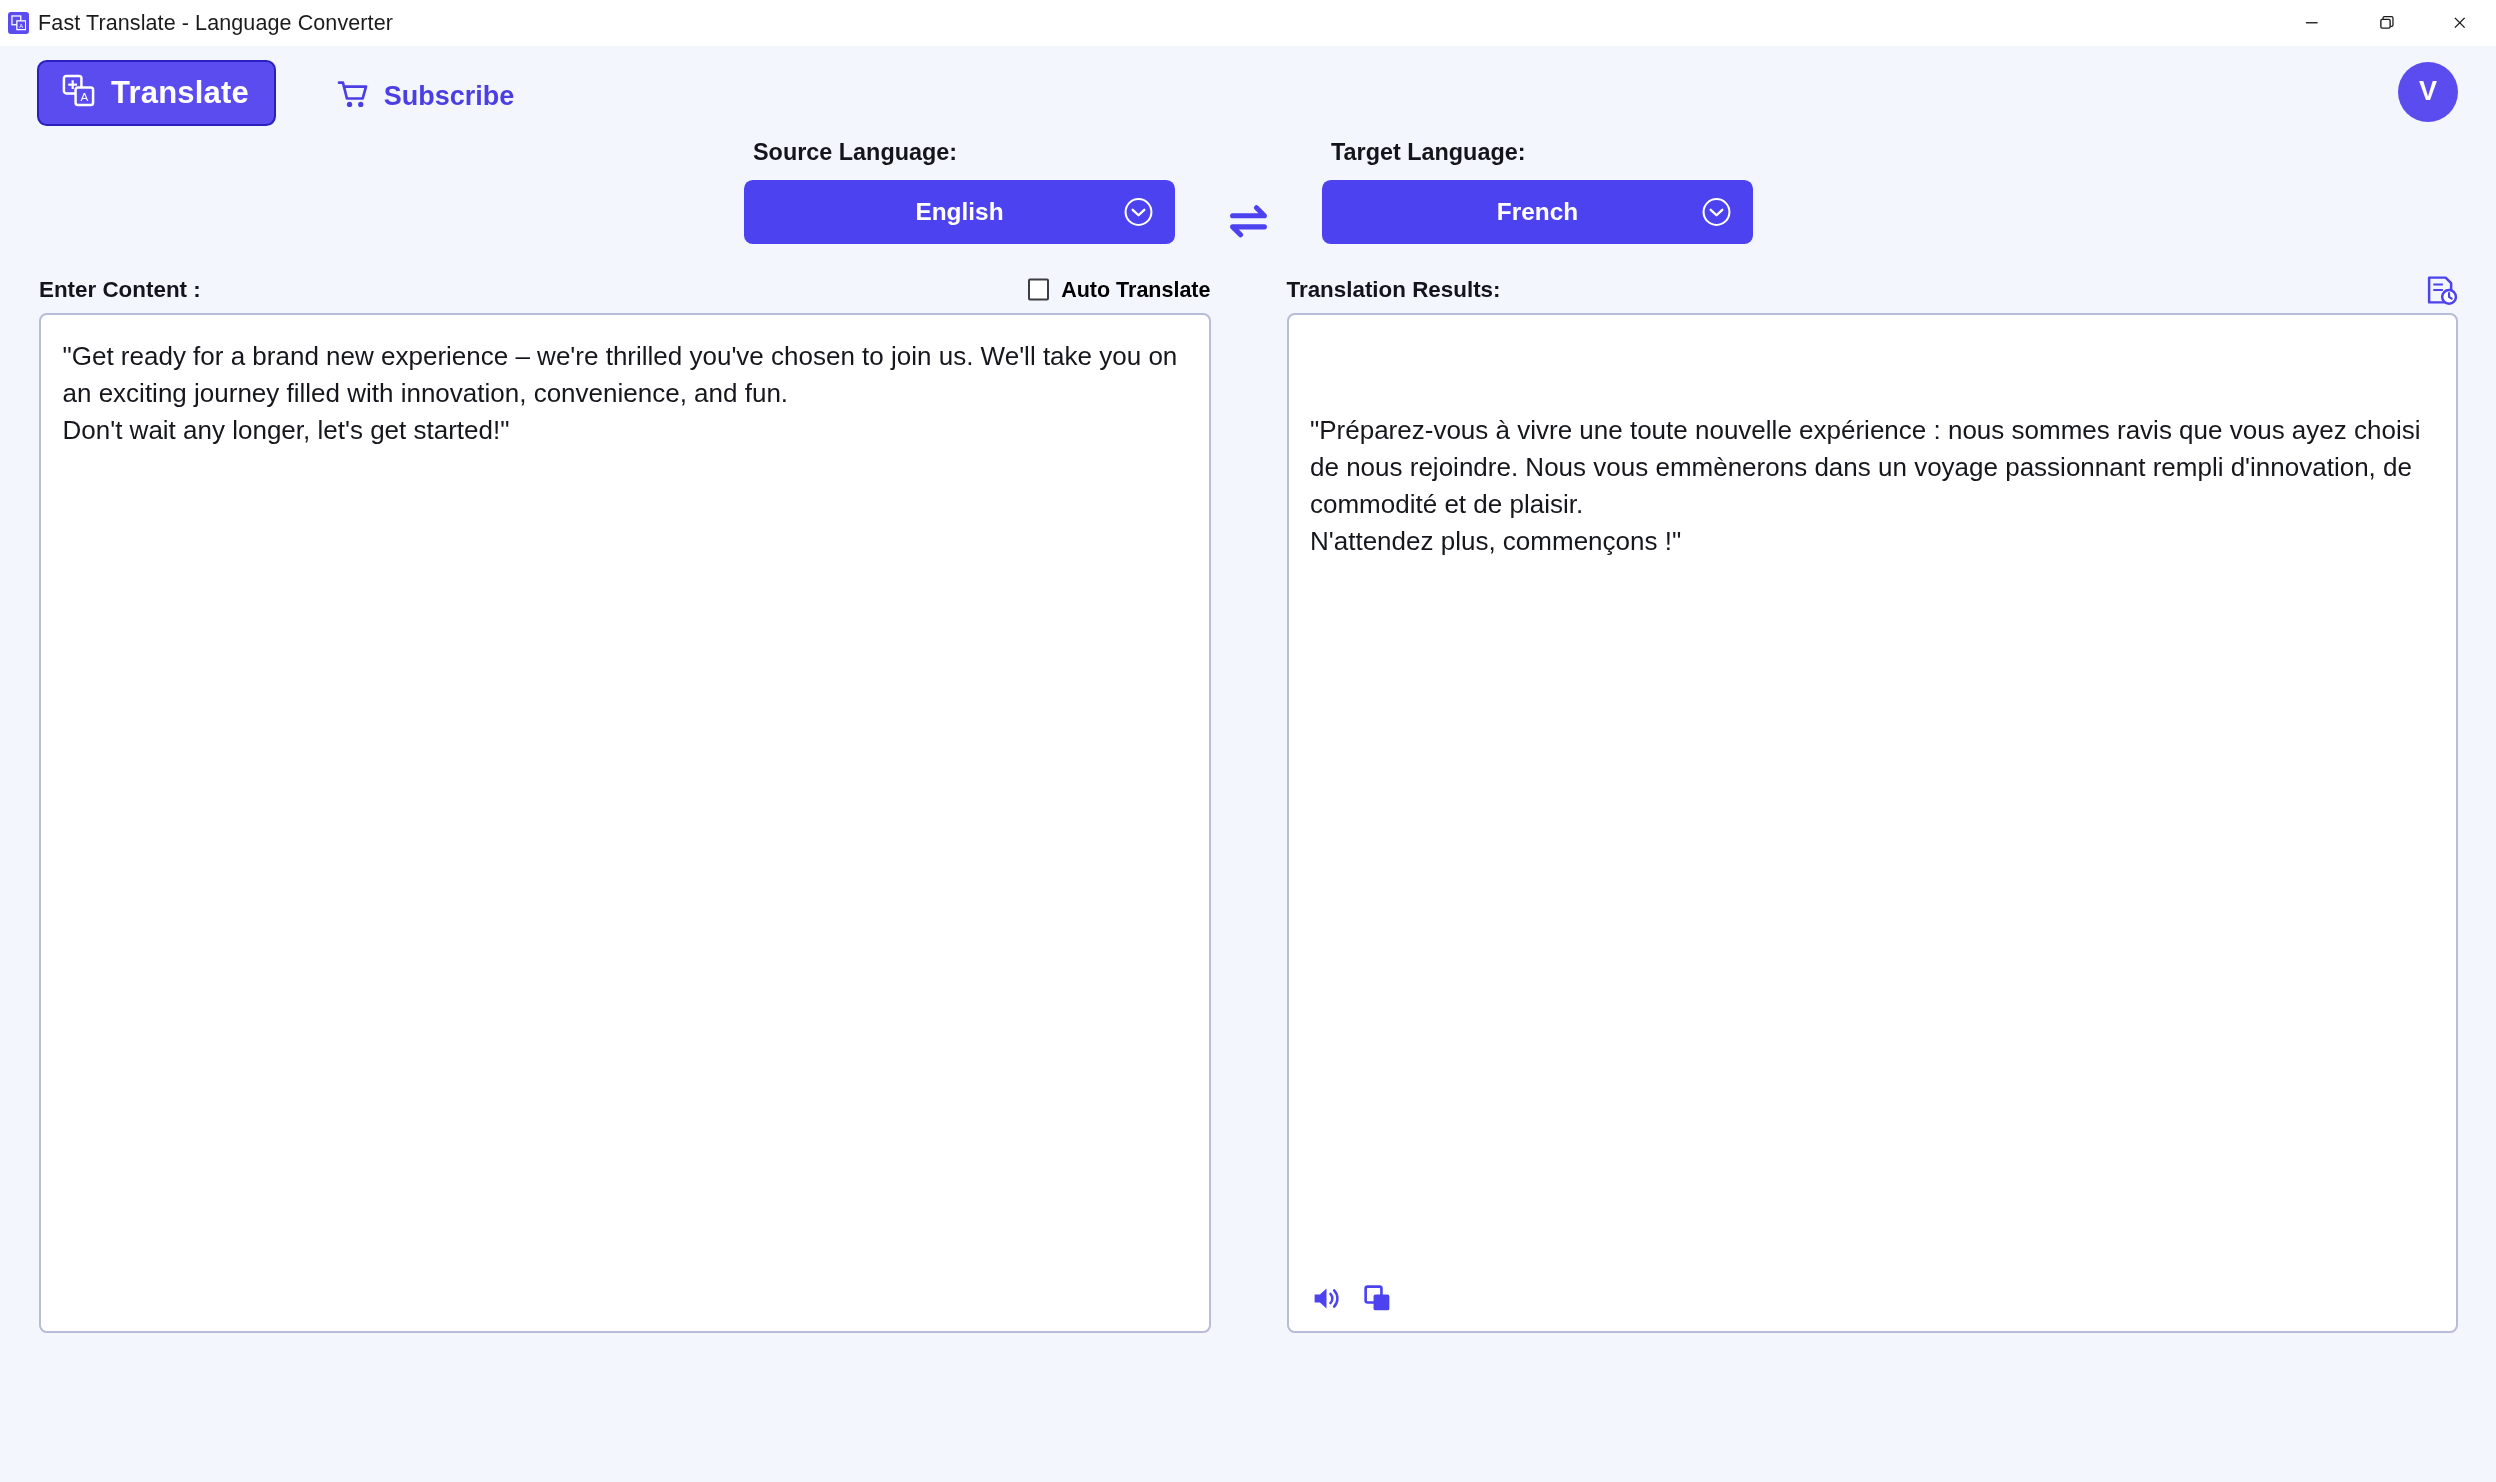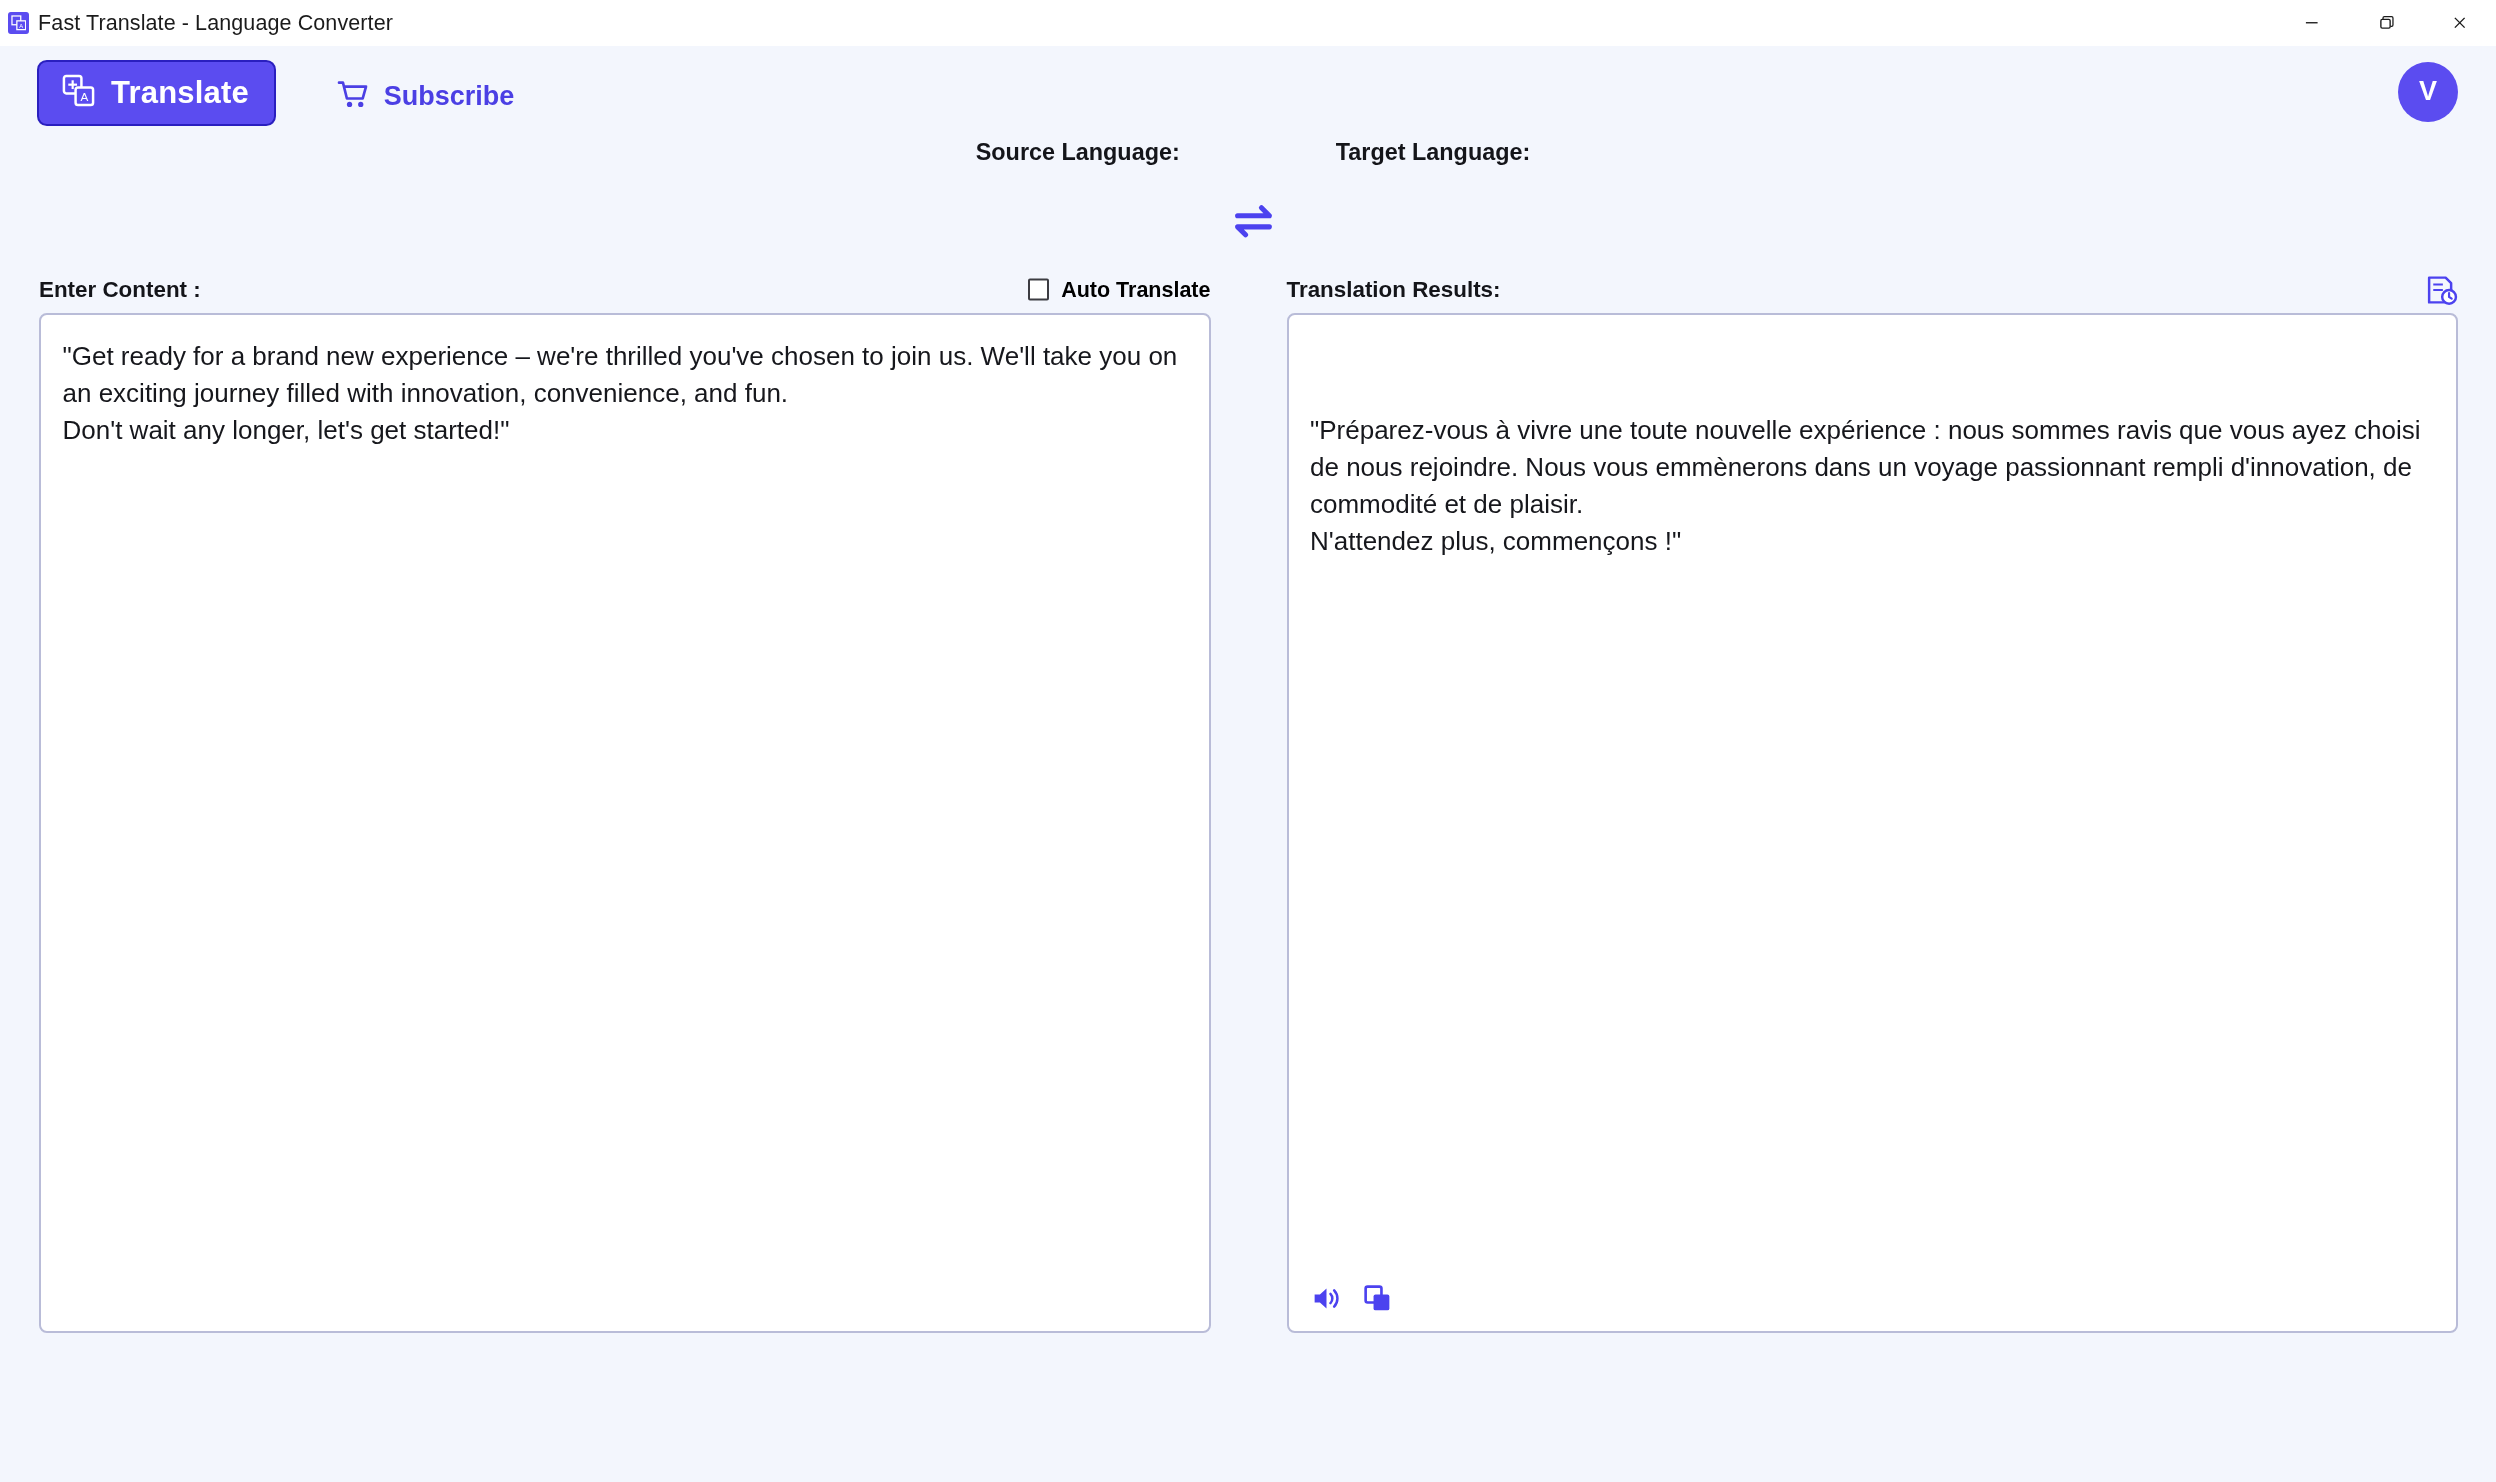--- a/index.html
+++ b/index.html
@@ -262,33 +262,51 @@
     </div>
 
     <div class="avatar">
       <span>V</span>
     </div>
   </div>
 
   <div class="lang-row">
     <div class="lang-group">
       <span class="lang-label">Source Language:</span>
+      <div class="lang-select">
+        <span>English</span>
+        <span class="chev">
+          <svg width="31" height="31" viewBox="0 0 24 24">
+            <circle cx="12" cy="12" r="10" fill="none" stroke="#ffffff" stroke-width="1.6"></circle>
+            <path d="M7.5 10.3 L12 14.5 L16.5 10.3" fill="none" stroke="#ffffff" stroke-width="1.8" stroke-linecap="round" stroke-linejoin="round"></path>
+          </svg>
+        </span>
+      </div>
     </div>
 
     <div class="swap-wrap">
       <div class="swap-btn">
         <svg width="45" height="35" viewBox="0 0 28 22">
           <path d="M4 8 H24 L19 3" fill="none" stroke="#4c42ef" stroke-width="3.2" stroke-linecap="round" stroke-linejoin="round"></path>
           <path d="M24 15 H4 L9 20" fill="none" stroke="#4c42ef" stroke-width="3.2" stroke-linecap="round" stroke-linejoin="round"></path>
         </svg>
       </div>
     </div>
 
     <div class="lang-group">
       <span class="lang-label">Target Language:</span>
+      <div class="lang-select">
+        <span>French</span>
+        <span class="chev">
+          <svg width="31" height="31" viewBox="0 0 24 24">
+            <circle cx="12" cy="12" r="10" fill="none" stroke="#ffffff" stroke-width="1.6"></circle>
+            <path d="M7.5 10.3 L12 14.5 L16.5 10.3" fill="none" stroke="#ffffff" stroke-width="1.8" stroke-linecap="round" stroke-linejoin="round"></path>
+          </svg>
+        </span>
+      </div>
     </div>
   </div>
 
   <div class="panels">
 
     <div class="panel">
       <div class="panel-head">
         <span class="panel-title">Enter Content :</span>
         <div class="auto-translate">
           <span class="checkbox"></span>

